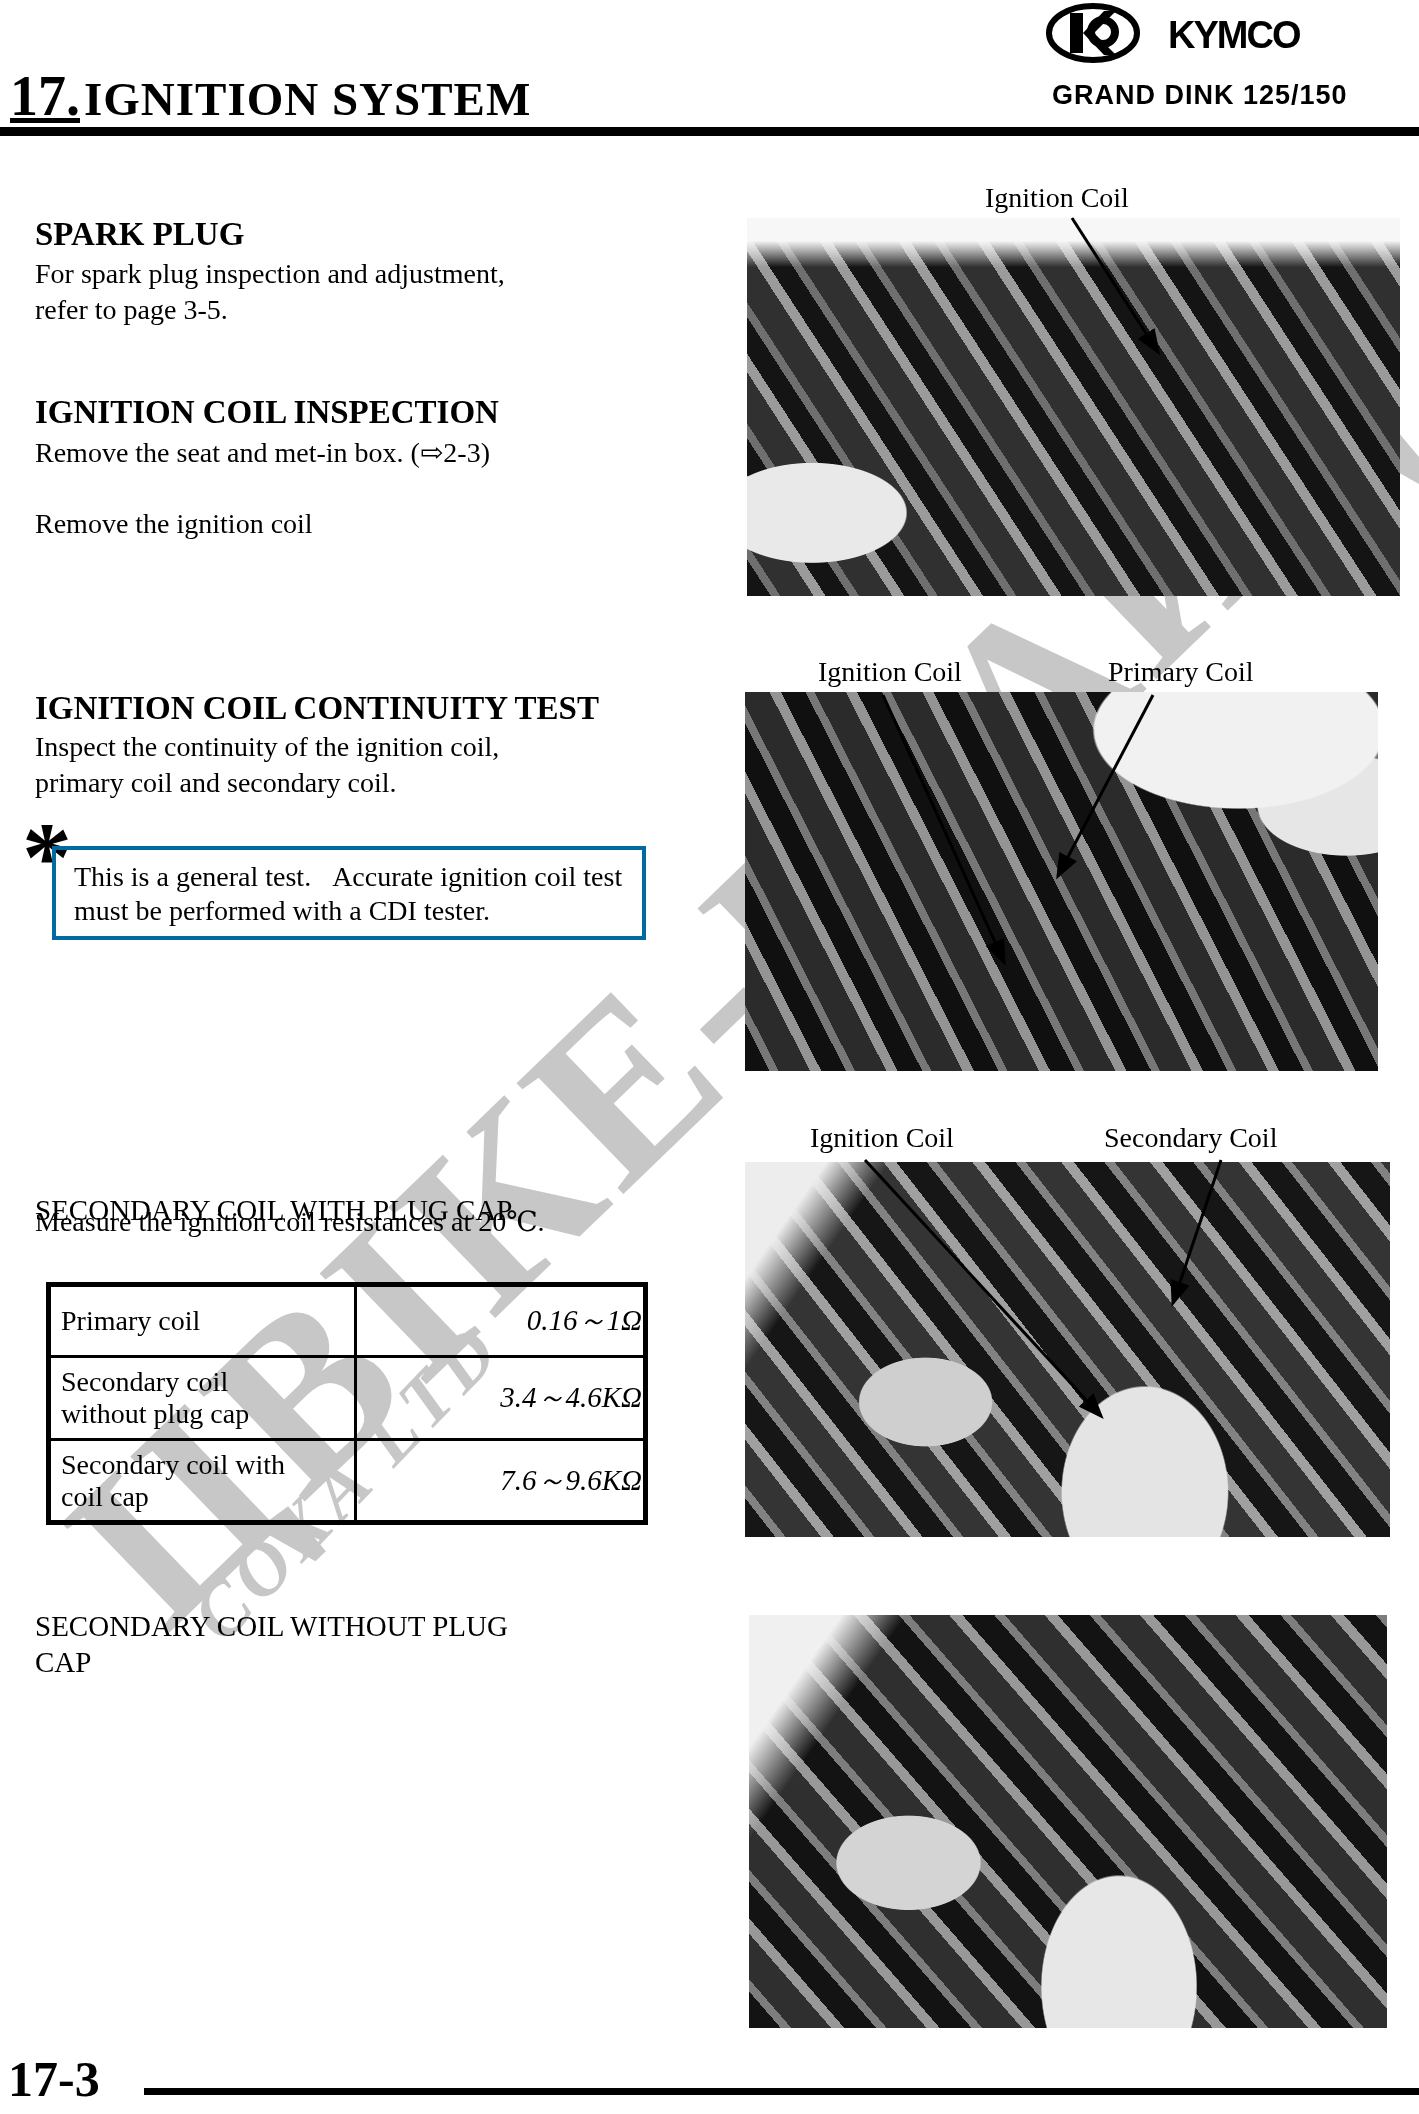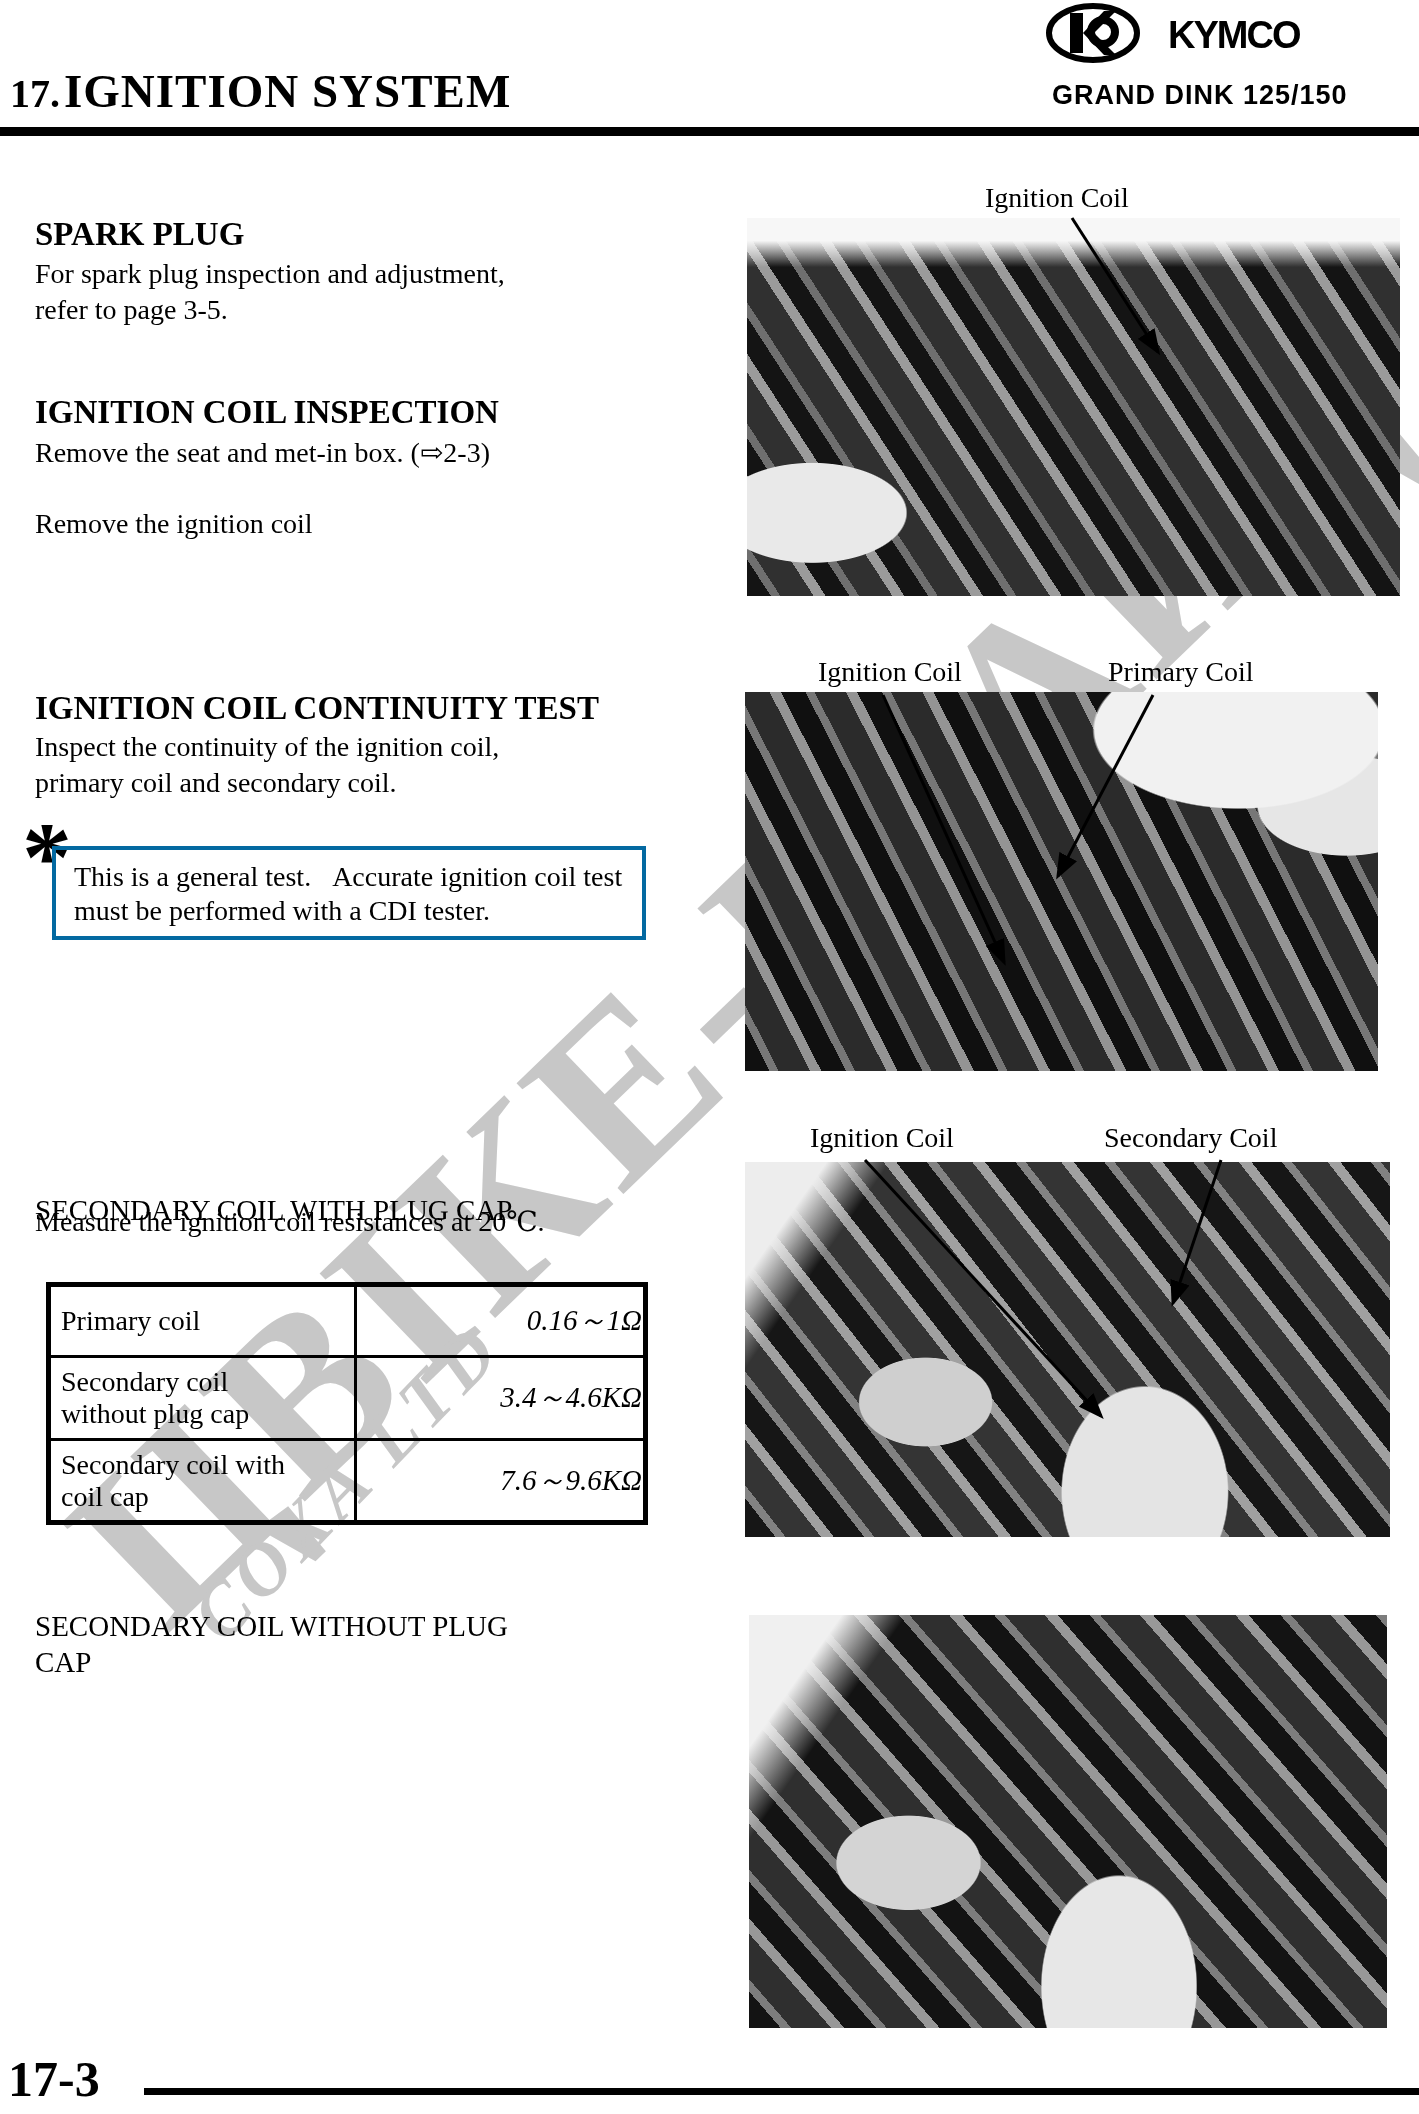--- a/index.html
+++ b/index.html
@@ -2,21 +2,21 @@
 <html><head>
 <meta charset="utf-8">
 <style>
   html,body{margin:0;padding:0;background:#fff;}
   .page{position:relative;width:1419px;height:2114px;background:#fff;overflow:hidden;
         font-family:"Liberation Serif","DejaVu Serif",serif;color:#000;}
   .abs{position:absolute;}
 
   
   .chapter-line{left:10px;top:64px;white-space:nowrap;}
-  .chapter-num{font-size:40px;font-weight:700;}
+  .chapter-num{font-size:56px;font-weight:700;text-decoration:underline;}
   .chapter-title{font-size:47px;font-weight:700;letter-spacing:1px;}
   .logo-svg{left:1046px;top:3px;}
   .brand-name{left:1168px;top:14px;font-family:"Liberation Sans",sans-serif;
               font-size:38px;font-weight:700;letter-spacing:-2px;}
   .model-name{left:1052px;top:80px;font-family:"Liberation Sans",sans-serif;
               font-size:27px;font-weight:700;letter-spacing:1px;}
   .header-rule{left:0;top:127px;width:1419px;height:9px;background:#000;}
 
   
   .h2{font-size:33px;font-weight:700;white-space:nowrap;font-family:Liberation Serif, serif;}

